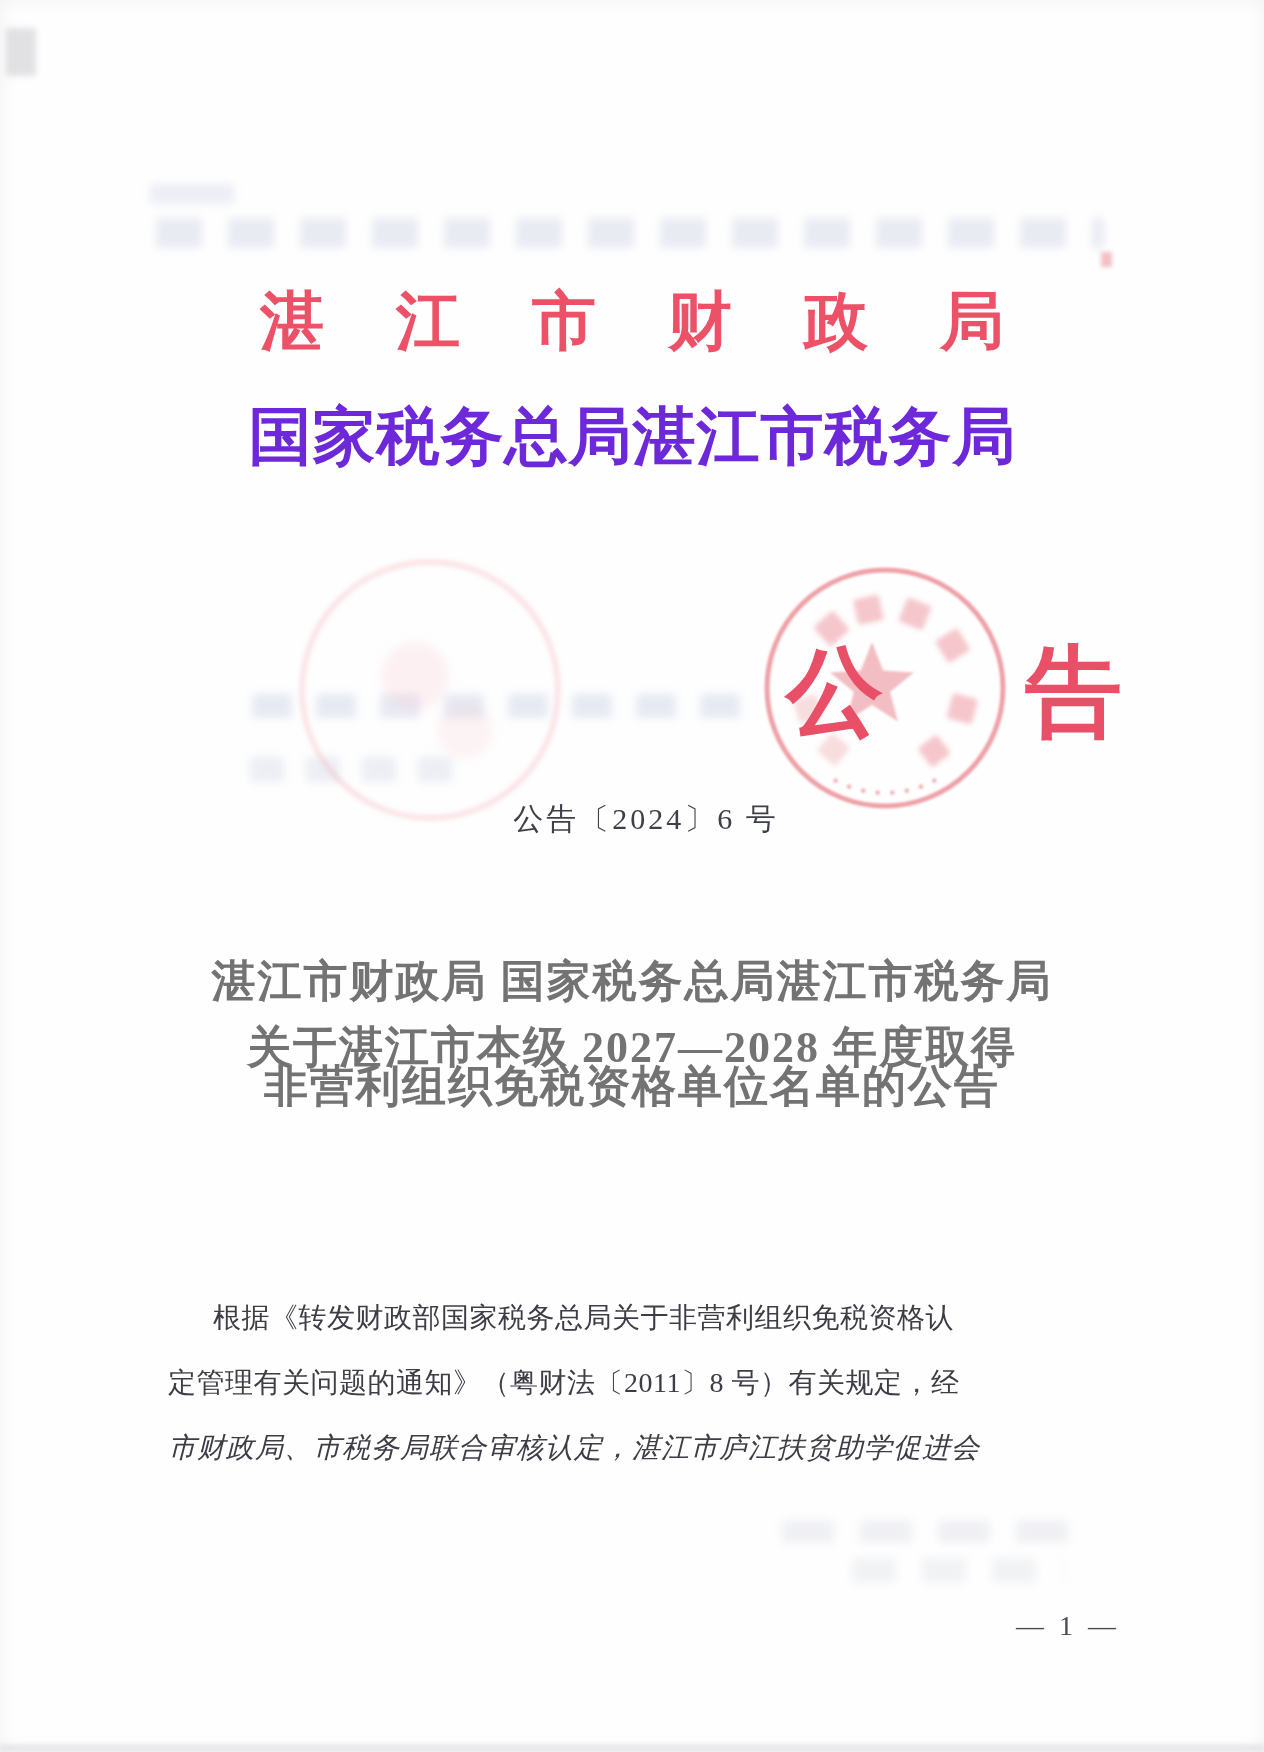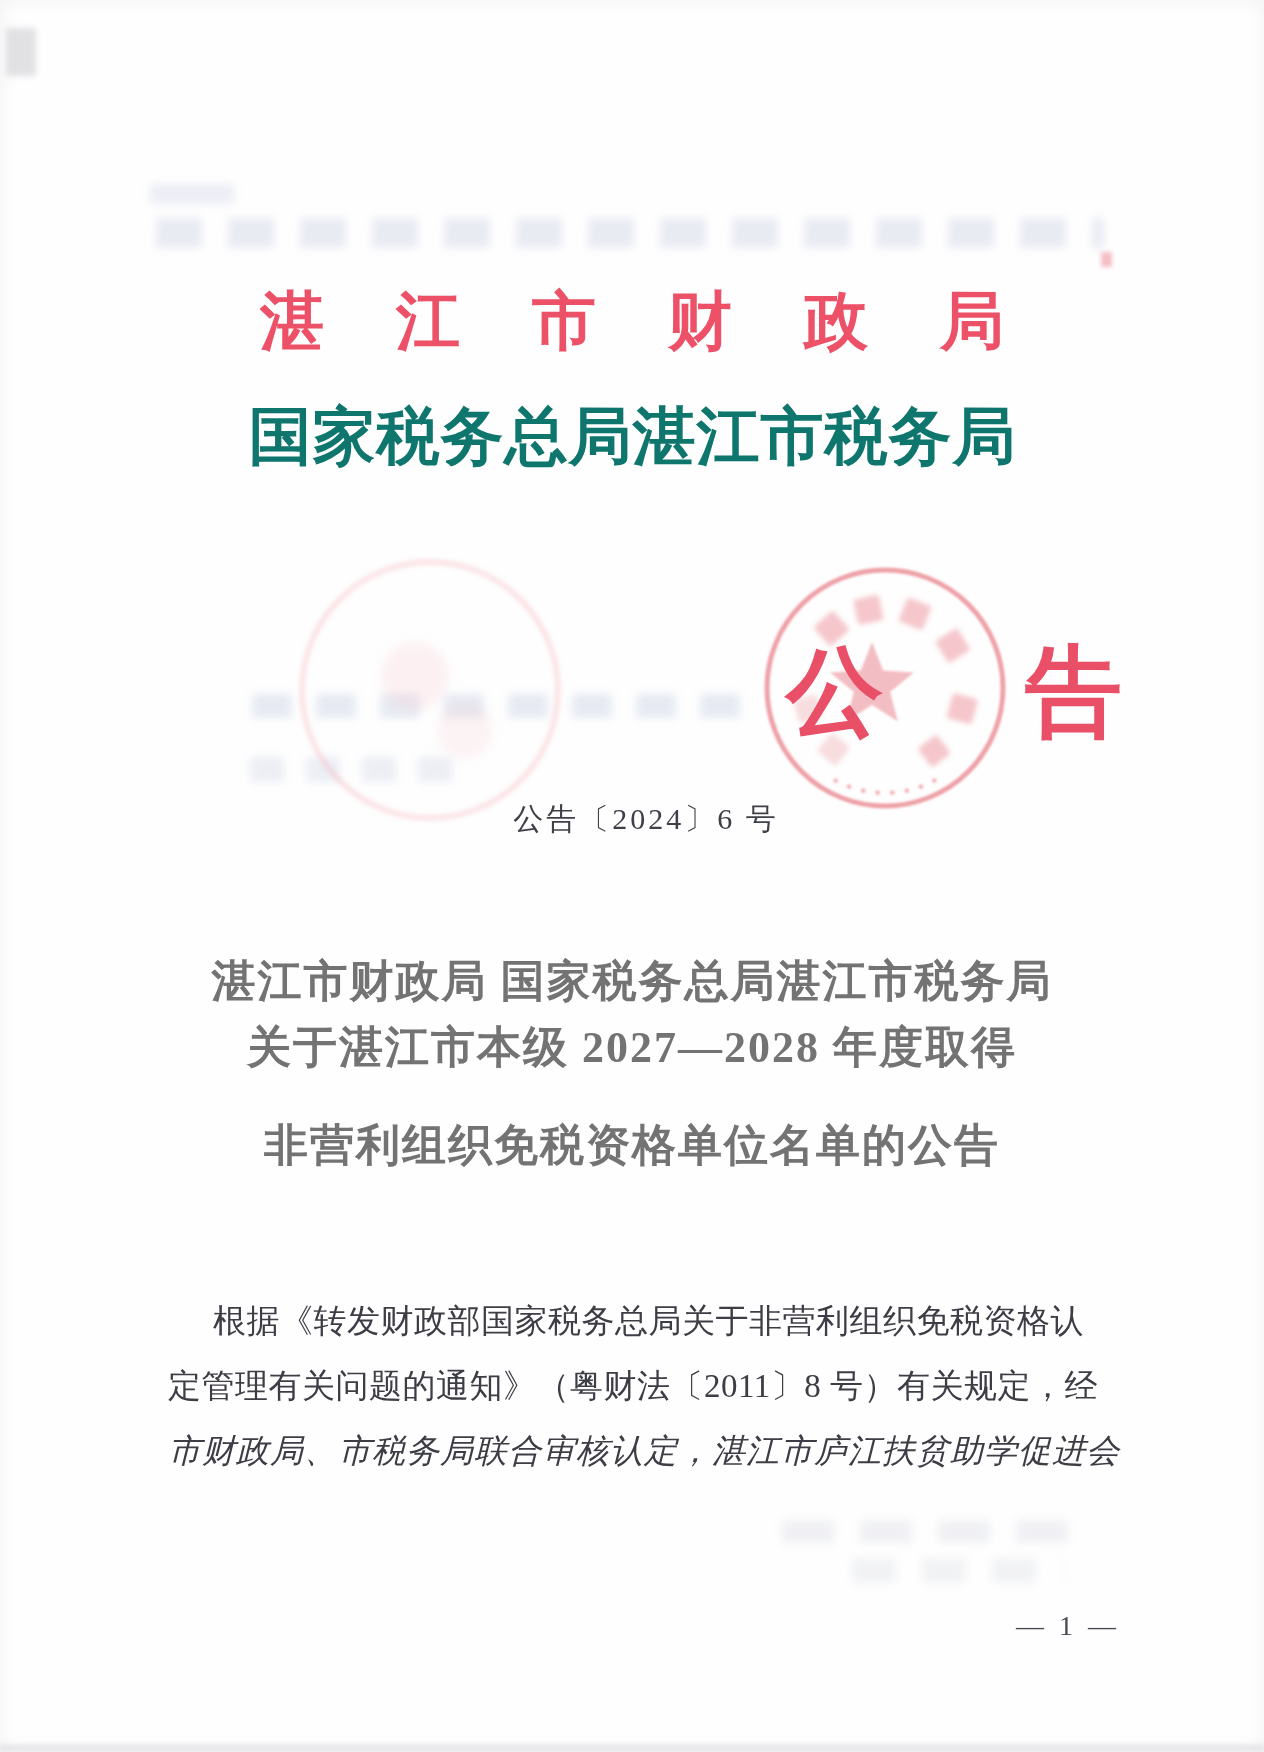--- a/index.html
+++ b/index.html
@@ -25,21 +25,21 @@
     text-align:center;
     font-size:64px;font-weight:bold;
     color:#ec5168;
     letter-spacing:72px;text-indent:72px;
     white-space:nowrap;z-index:4;
   }
   .header-line2{
     left:0;right:0;top:394px;
     text-align:center;
     font-size:63px;font-weight:bold;
-    color:#0f766e;
+    color:#6d28d9;
     letter-spacing:1px;text-indent:1px;
     white-space:nowrap;z-index:4;
   }
   .announcement-word{
     left:0;right:0;top:628px;
     text-align:right;
     font-size:97px;font-weight:bold;
     color:#e94f67;
     letter-spacing:142px;text-indent:142px;
     white-space:nowrap;z-index:4;
@@ -51,24 +51,24 @@
     color:#3f3f48;
     letter-spacing:3px;text-indent:28px;
     white-space:nowrap;z-index:5;
   }
 
   
   .doc-title{color:#737373;font-weight:bold;font-size:44px;
     left:0;right:0;text-align:center;letter-spacing:2px;white-space:nowrap;z-index:5;}
   .title-l1{top:952px;}
   .title-l2{top:1018px;}
-  .title-l3{top:1116px;}
-
-  
-  .body-line{color:#3d3d46;font-size:33px;white-space:nowrap;z-index:5;}
+  .title-l3{top:1057px;}
+
+  
+  .body-line{color:#3d3d46;font-size:28px;white-space:nowrap;z-index:5;}
   .body-l1{left:213px;top:1299px;letter-spacing:0.5px;}
   .body-l2{left:168px;top:1364px;letter-spacing:0.5px;}
   .body-l3{left:168px;top:1429px;letter-spacing:1px;font-style:italic;}
 
   
   .page-number{
     left:1016px;top:1610px;
     font-size:28px;color:#4b4b55;letter-spacing:4px;
     white-space:nowrap;z-index:5;
   }

